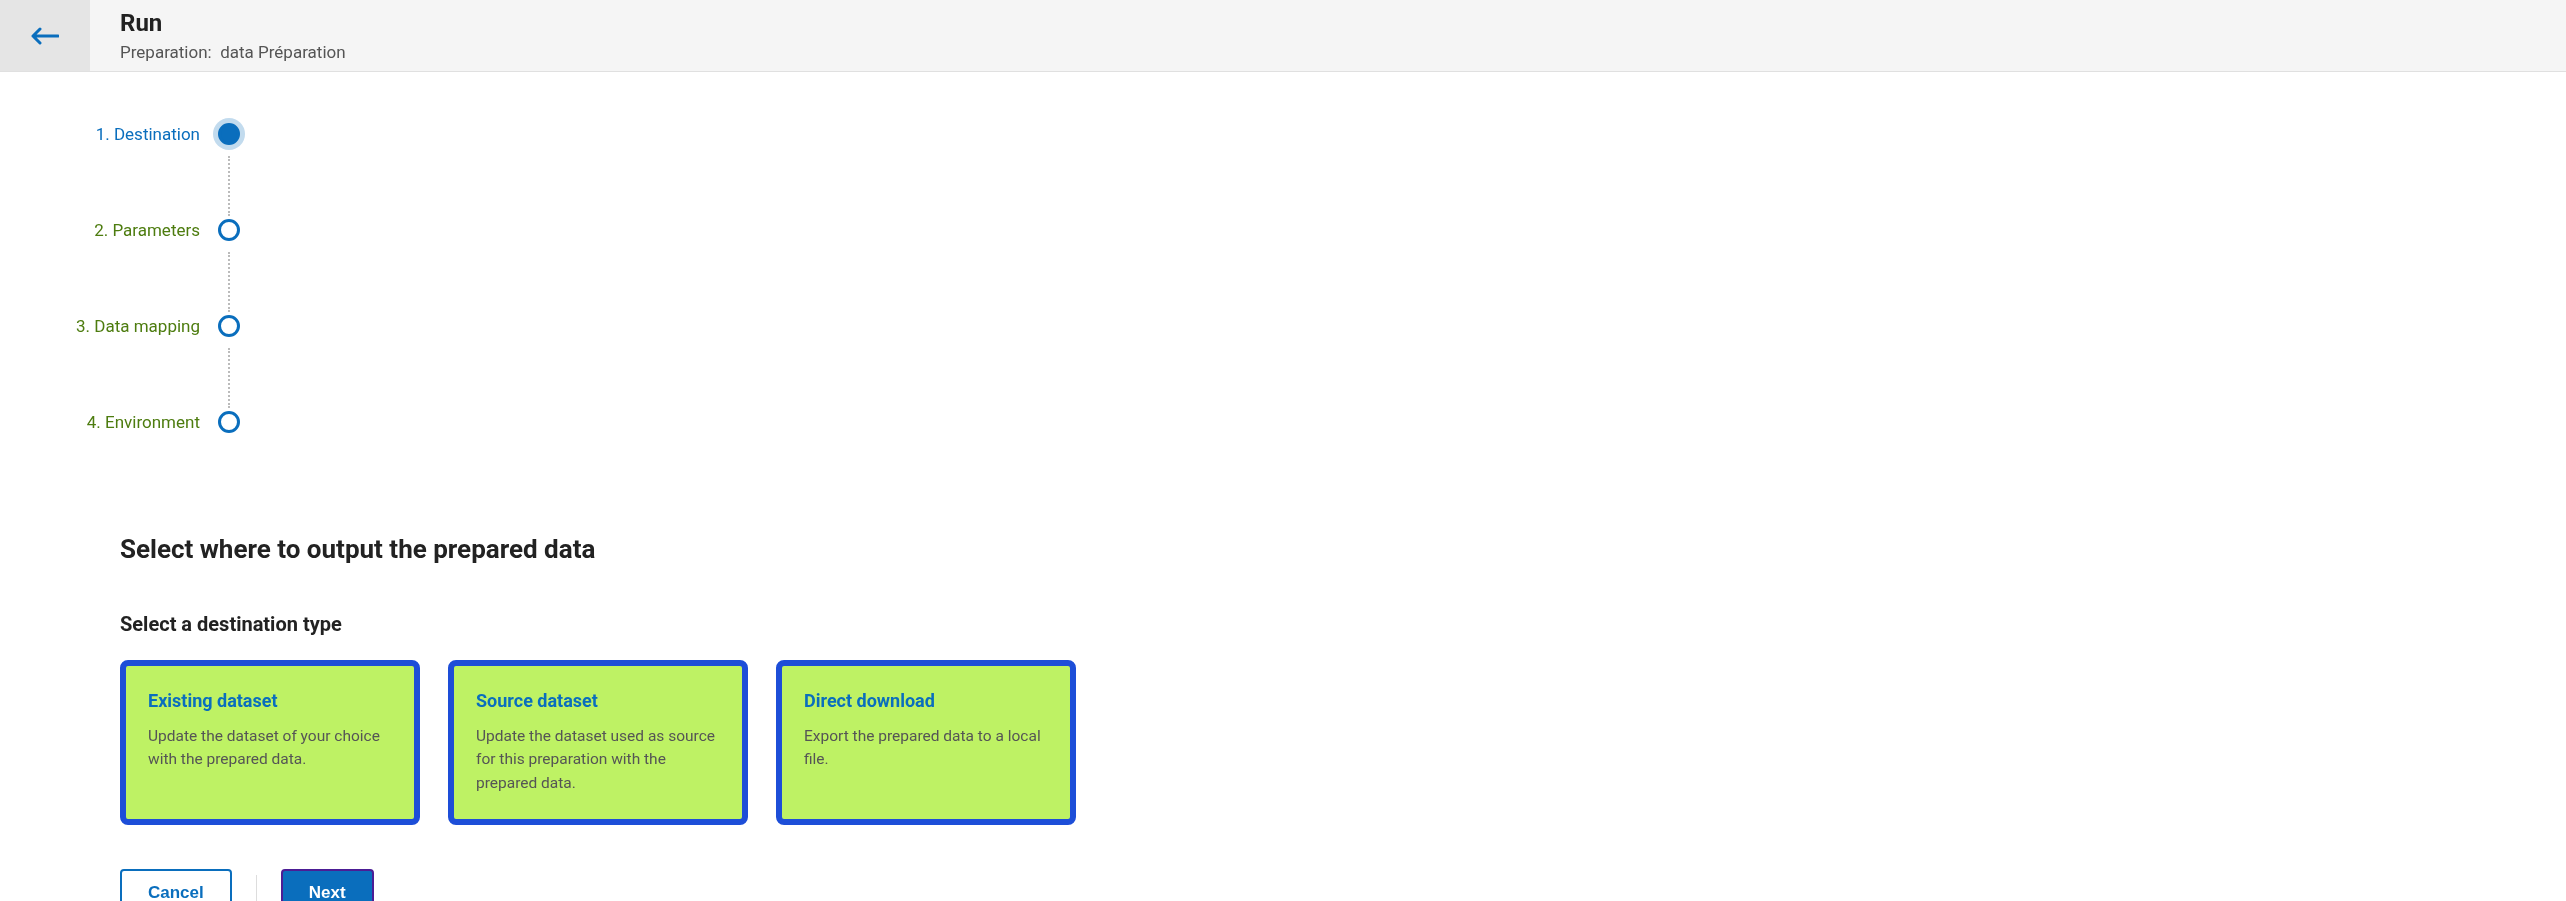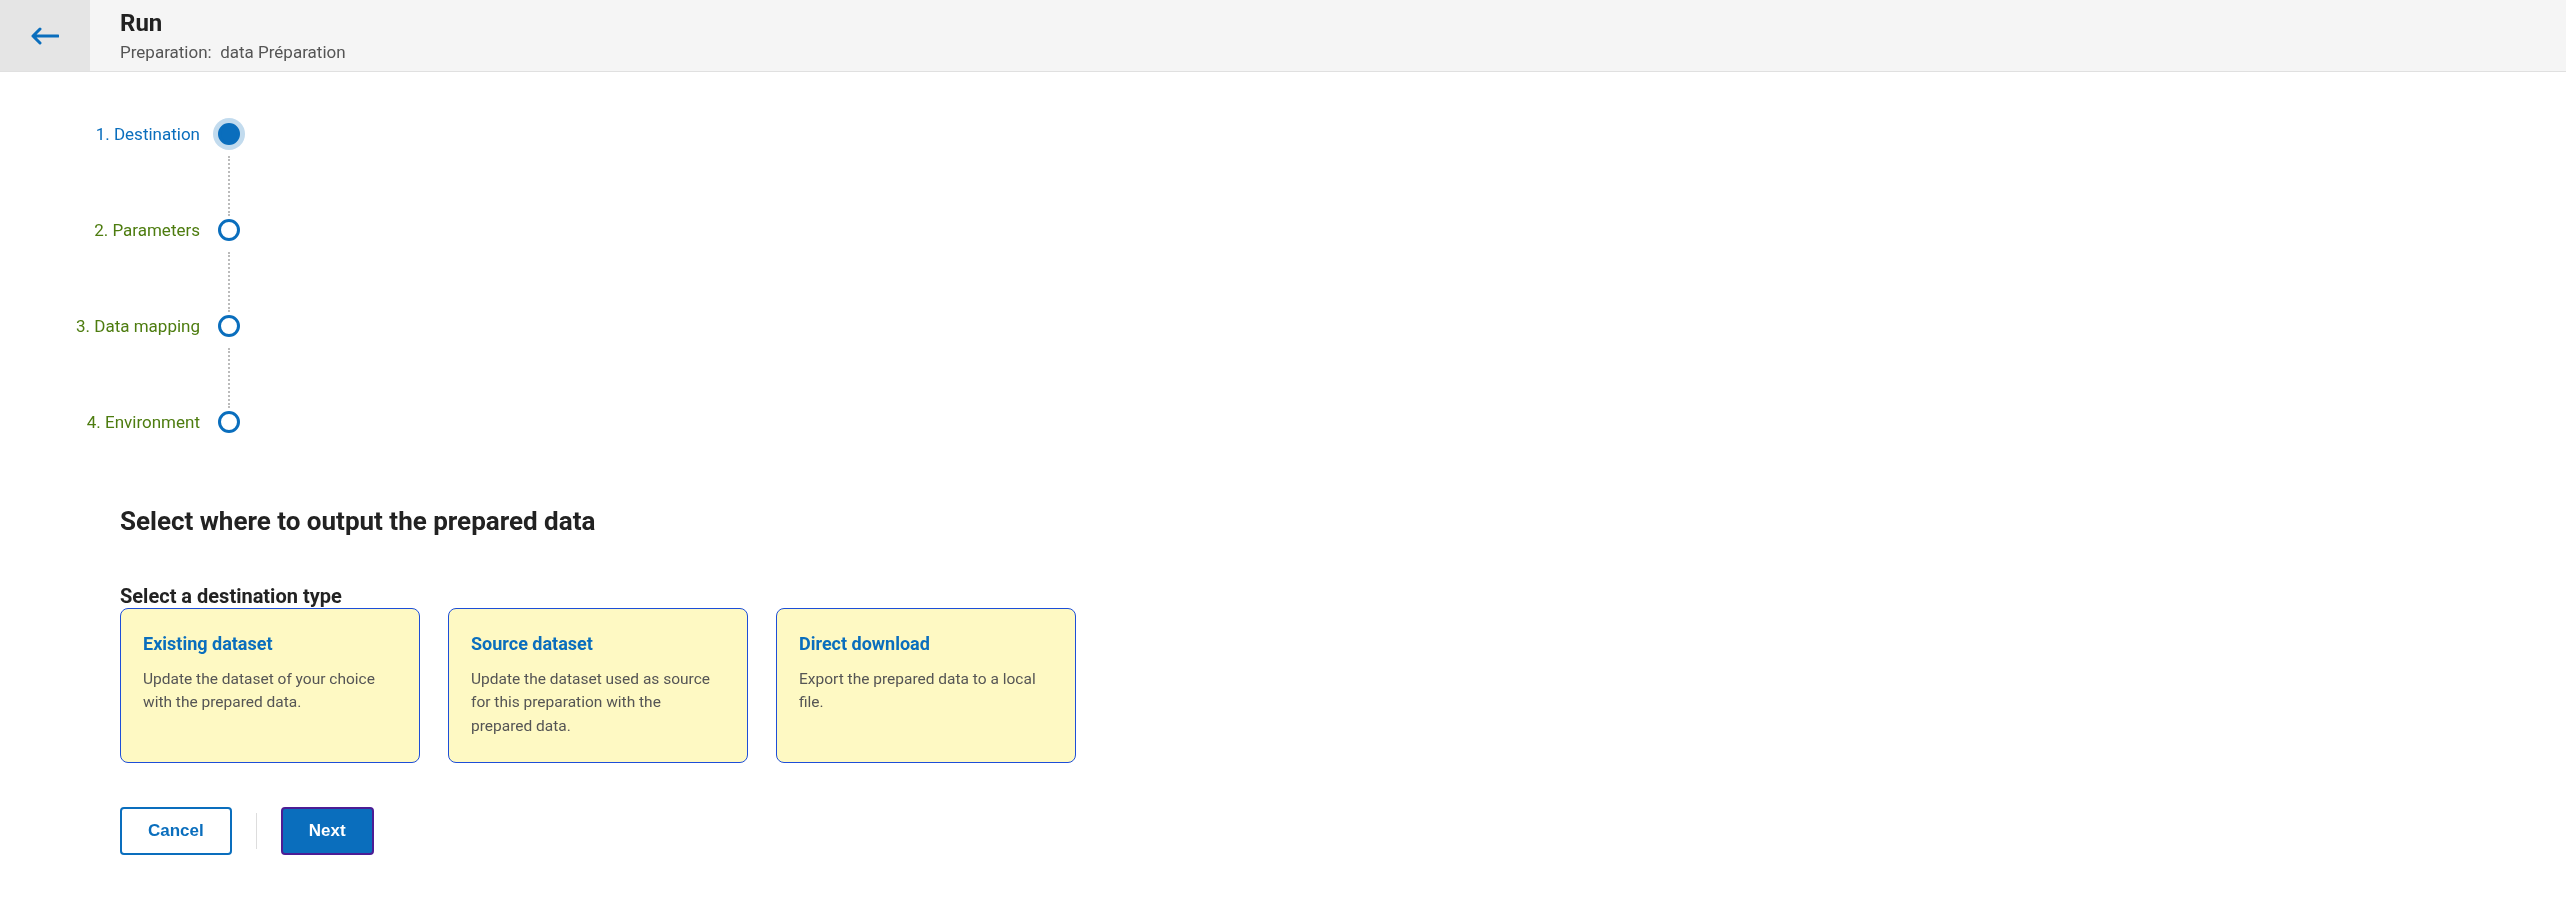--- a/index.html
+++ b/index.html
@@ -100,40 +100,42 @@
 
   .content {
     flex: 1;
     padding-left: 50px;
   }
   .content-title {
     font-size: 26px;
     font-weight: 700;
     color: #222;
     margin-bottom: 48px;
+    margin-top: 28px;
   }
   .content-subtitle {
     font-size: 20px;
     font-weight: 700;
     color: #222;
+    margin-bottom: 24px;
   }
 
   .cards {
     display: flex;
     gap: 28px;
     margin-bottom: 44px;
   }
   .card {
     flex: 0 0 300px;
-    border: 1px solid #1d4ed8;
+    border: 6px solid #1d4ed8;
     border-radius: 8px;
     padding: 24px 22px;
     cursor: pointer;
     min-height: 150px;
-    background: #fef9c3;
+    background: #bef264;
   }
   .card-title {
     font-size: 18px;
     font-weight: 700;
     color: #0a6ebd;
     margin-bottom: 14px;
   }
   .card-desc {
     font-size: 15.5px;
     color: #555;

